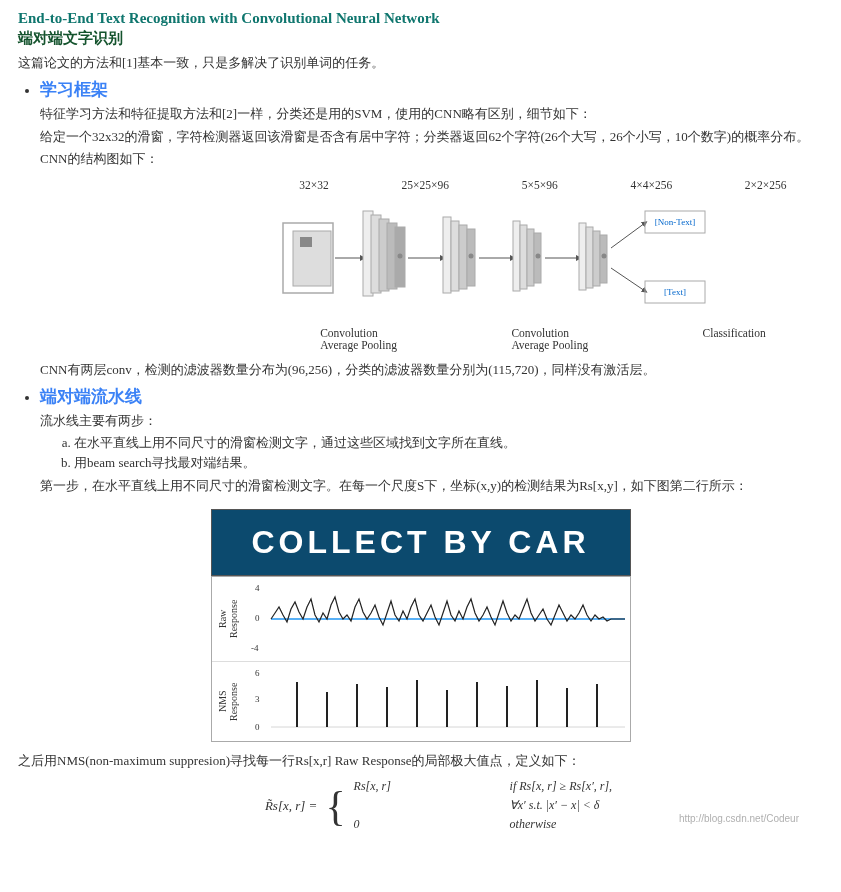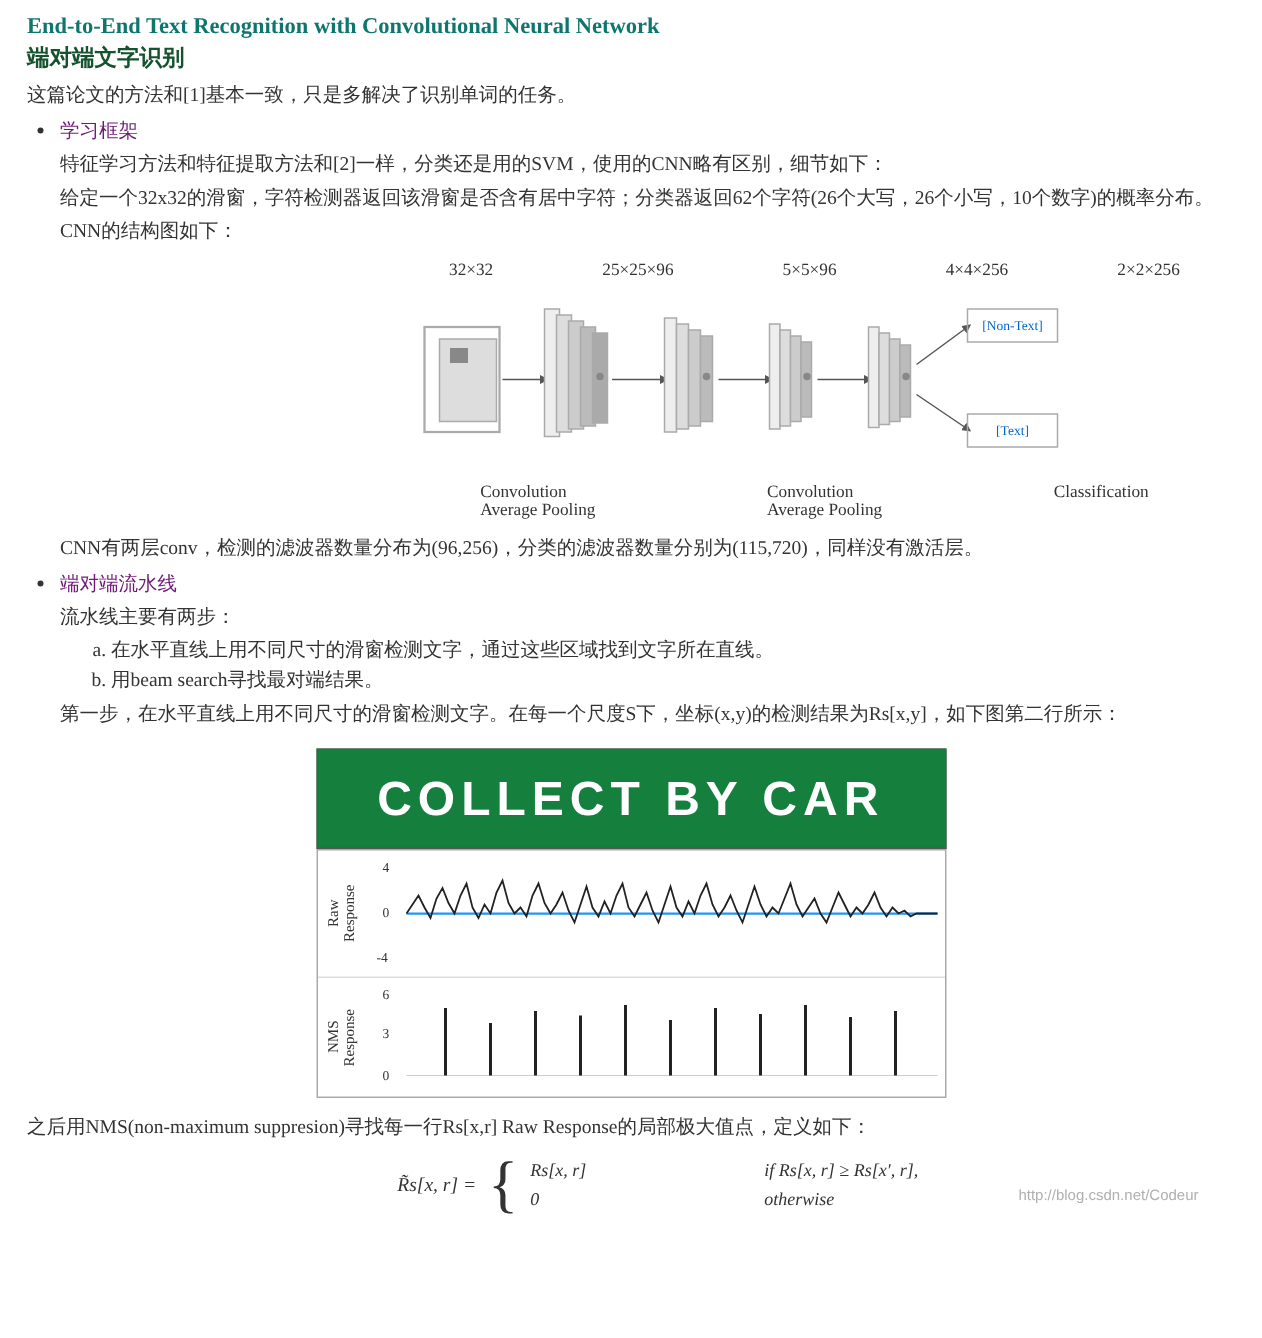--- a/index.html
+++ b/index.html
@@ -23,23 +23,23 @@
       font-size: 15px;
       color: #14532d;
       font-weight: bold;
       margin-bottom: 6px;
     }
     .intro-text {
       font-size: 13px;
       margin-bottom: 6px;
     }
     .section-header {
-      color: #701a75;
-      font-size: 13px;
-      font-weight: normal;
+      color: #3b82f6;
+      font-size: 17px;
+      font-weight: bold;
     }
     ul.main-list {
       list-style: disc;
       padding-left: 22px;
       margin-bottom: 4px;
     }
     ul.main-list > li {
       margin-bottom: 2px;
     }
     .sub-text {
@@ -88,21 +88,21 @@
       font-size: 13px;
     }
     .collect-img-area {
       display: flex;
       flex-direction: column;
       align-items: center;
       margin: 12px auto 8px auto;
       width: 420px;
     }
     .collect-banner {
-      background: #15803d;
+      background: #0c4a6e;
       color: #fff;
       font-family: Arial, sans-serif;
       font-size: 32px;
       font-weight: 900;
       letter-spacing: 4px;
       padding: 14px 24px;
       text-align: center;
       width: 100%;
       border: 1px solid #555;
     }
@@ -351,20 +351,24 @@
 
   <div class="formula-area">
     <div class="formula-lhs">R̃s[x, r] =</div>
     <div class="formula-brace">{</div>
     <div class="formula-cases">
       <div class="formula-case-row">
         <span class="formula-expr">Rs[x, r]</span>
         <span class="formula-cond">if Rs[x, r] ≥ Rs[x′, r],</span>
       </div>
       <div class="formula-case-row">
+        <span class="formula-expr"></span>
+        <span class="formula-cond">∀x′ s.t. |x′ − x| &lt; δ</span>
+      </div>
+      <div class="formula-case-row">
         <span class="formula-expr">0</span>
         <span class="formula-cond">otherwise</span>
       </div>
     </div>
   </div>
 
   <div class="watermark">http://blog.csdn.net/Codeur</div>
 </div>
 
 </body></html>

